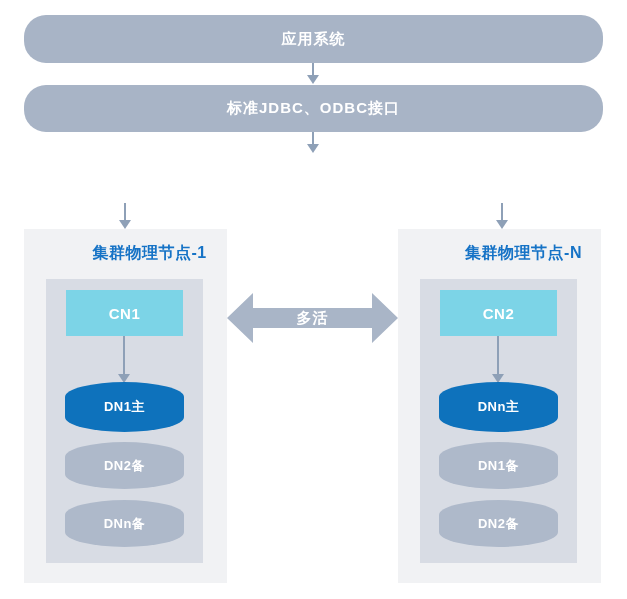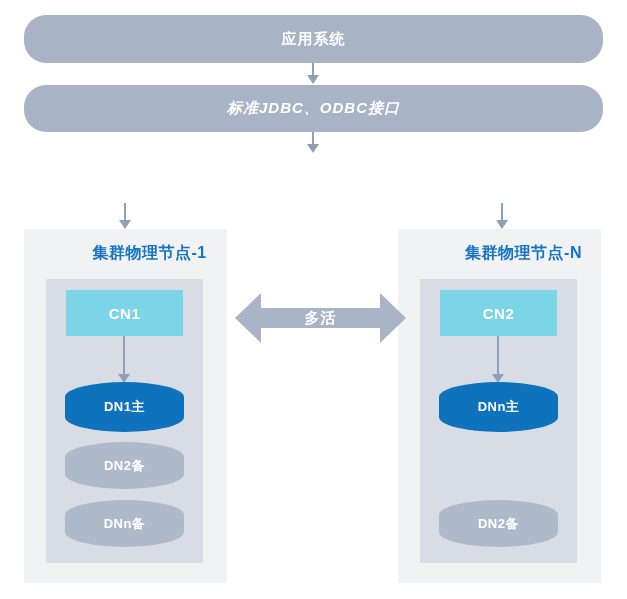--- a/index.html
+++ b/index.html
@@ -15,21 +15,21 @@
     --text-on-fill:#ffffff;
   }
   *{margin:0;padding:0;box-sizing:border-box;}
   body{background:#ffffff;font-family:"Liberation Sans",sans-serif;}
   .stage{position:relative;width:627px;height:599px;background:#ffffff;overflow:hidden;}
 
   
   .bar{position:absolute;left:24px;width:579px;display:flex;align-items:center;justify-content:center;
        background:var(--bar-bg);color:var(--text-on-fill);font-weight:700;font-size:15px;letter-spacing:1px;border-radius:22px;}
   .bar-app{top:15px;height:48px;}
-  .bar-if{top:85px;height:47px;font-style:italic;}
+  .bar-if{top:85px;height:47px;}
   .bar-f5{top:155px;height:48px;}
 
   
   .varrow{position:absolute;display:flex;flex-direction:column;align-items:center;width:14px;}
   .varrow .stem{width:2px;background:var(--small-arrow);flex:1;}
   .varrow .head{width:0;height:0;border-left:6px solid transparent;border-right:6px solid transparent;
                 border-top:9px solid var(--small-arrow);}
   .varrow-1{left:306px;top:63px;height:21px;}
   .varrow-2{left:306px;top:132px;height:21px;}
   .varrow-left{left:118px;top:203px;height:26px;}
@@ -55,21 +55,21 @@
   .dn.standby{background:var(--dn-standby-bg);}
   .dn-0{top:103px;}
   .dn-1{top:163px;}
   .dn-2{top:221px;}
 
   
   .cross{position:absolute;left:227px;width:171px;height:50px;
          display:flex;align-items:center;justify-content:center;}
   .cross svg{position:absolute;left:0;top:0;width:100%;height:100%;display:block;}
   .cross .label{position:relative;color:var(--text-on-fill);font-weight:700;font-size:15px;letter-spacing:1px;}
-  .cross-1{top:293px;margin-left:8px;}
+  .cross-1{top:293px;}
   .cross-2{top:441px;}
 </style>
 </head>
 <body>
 
 <div class="stage">
 
   <div class="bar bar-app">应用系统</div>
 
   <div class="varrow varrow-1">
@@ -110,20 +110,21 @@
 
   <section class="cluster cluster-right">
     <div class="cluster-title">集群物理节点-N</div>
     <div class="panel">
       <div class="cn">CN2</div>
       <div class="varrow cn-arrow">
         <div class="stem"></div>
         <div class="head"></div>
       </div>
       <div class="dn primary dn-0">DNn主</div>
+      <div class="dn standby dn-1">DN1备</div>
       <div class="dn standby dn-2">DN2备</div>
     </div>
   </section>
 
   <div class="cross cross-1">
     <svg viewBox="0 0 171 50" preserveAspectRatio="none">
       <polygon points="0,25 26,0 26,15 145,15 145,0 171,25 145,50 145,35 26,35 26,50" fill="#a9b5c7"></polygon>
     </svg>
     <span class="label">多活</span>
   </div>

